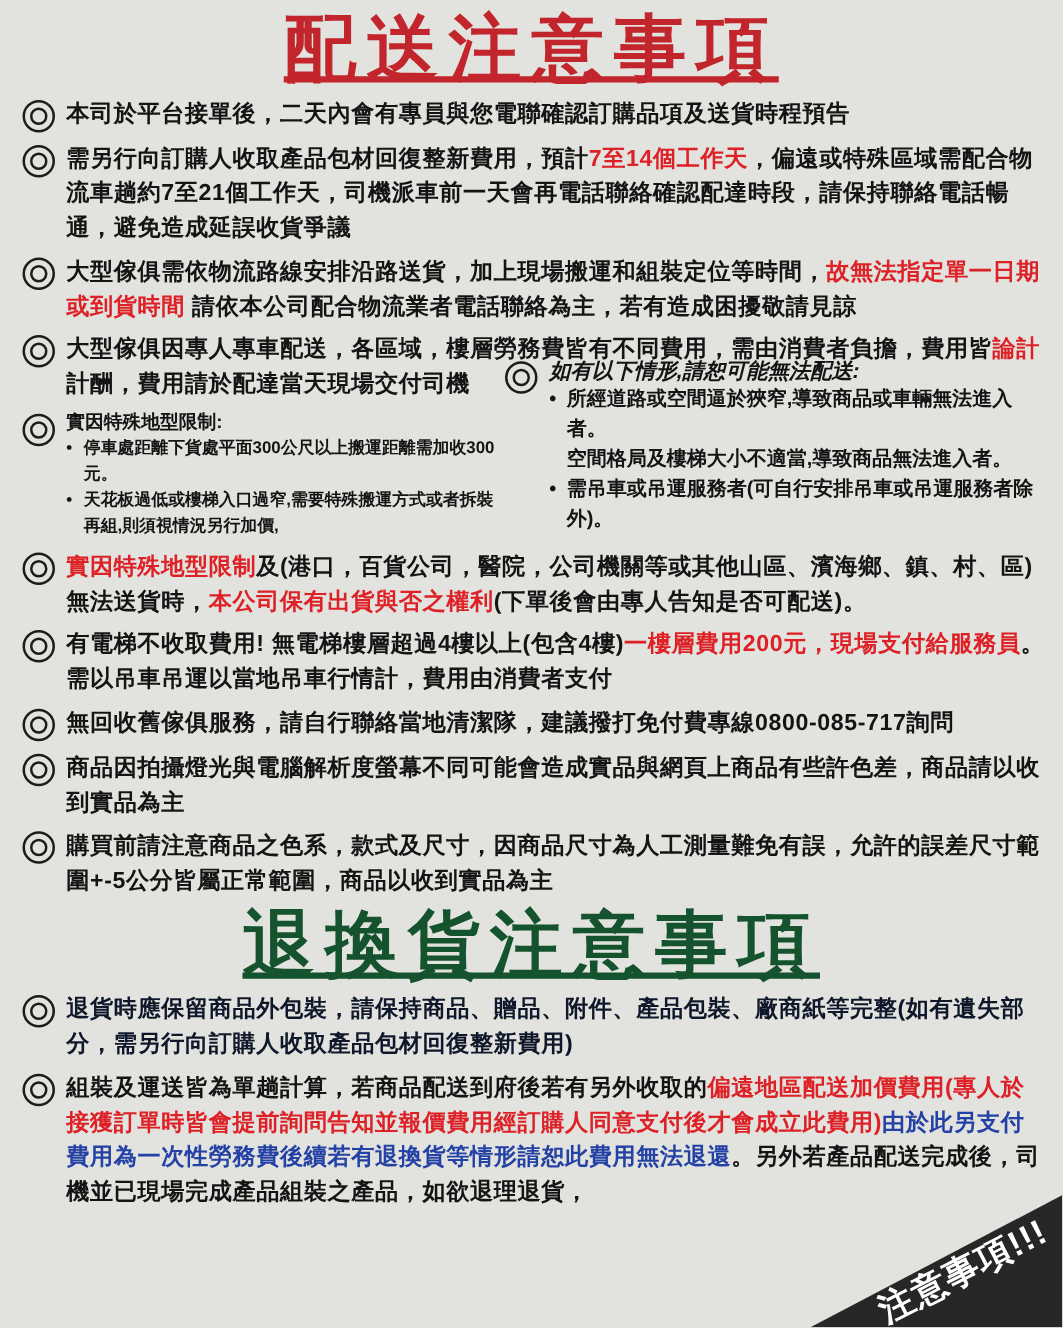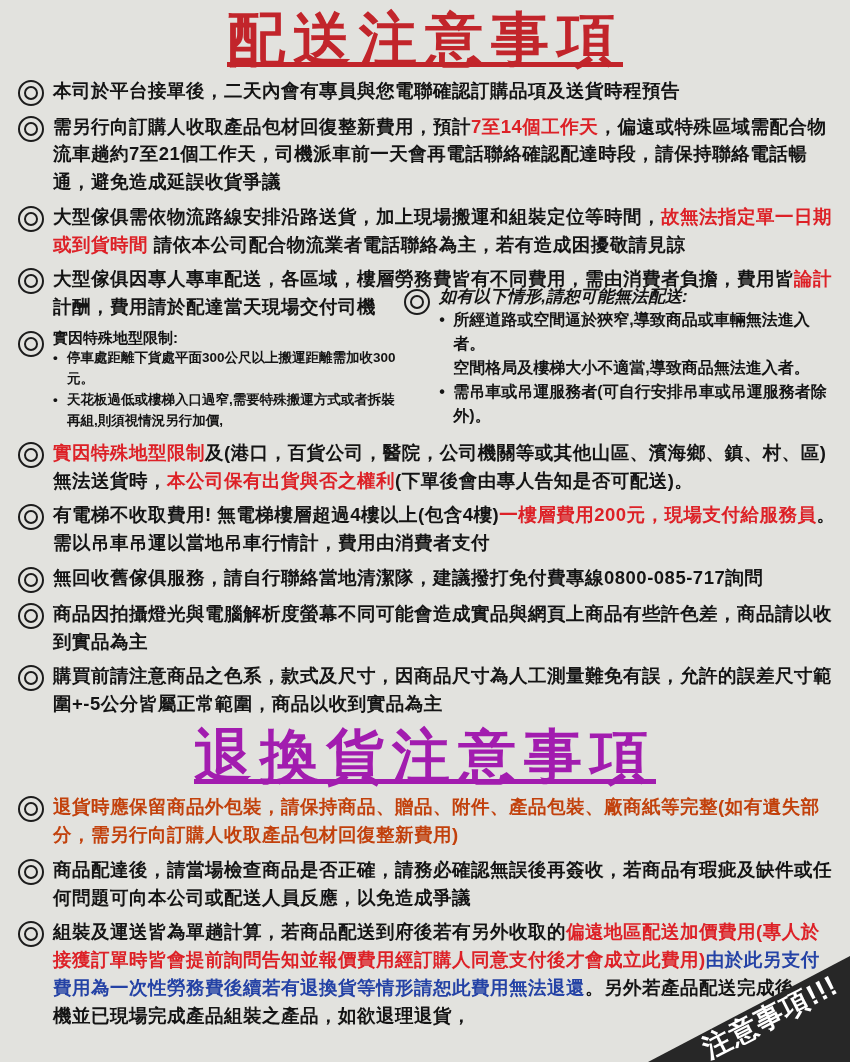--- a/index.html
+++ b/index.html
@@ -123,29 +123,25 @@
       <div class="item">
         <span class="bullet"></span>
         <div class="itext"><span style="color: rgb(20, 20, 20);">商品因拍攝燈光與電腦解析度螢幕不同可能會造成實品與網頁上商品有些許色差，商品請以收到實品為主</span></div>
       </div>
       <div class="item">
         <span class="bullet"></span>
         <div class="itext"><span style="color: rgb(20, 20, 20);">購買前請注意商品之色系，款式及尺寸，因商品尺寸為人工測量難免有誤，允許的誤差尺寸範圍+-5公分皆屬正常範圍，商品以收到實品為主</span></div>
       </div>
     </div>
 
-  <h1 class="sec-title" style="color: #a21caf;">退換貨注意事項</h1>
+  <h1 class="sec-title" style="color: #14532d;">退換貨注意事項</h1>
   <div class="items">
       <div class="item">
         <span class="bullet"></span>
-        <div class="itext"><span style="color: #c2410c;">退貨時應保留商品外包裝，請保持商品、贈品、附件、產品包裝、廠商紙等完整(如有遺失部分，需另行向訂購人收取產品包材回復整新費用)</span></div>
-      </div>
-      <div class="item">
-        <span class="bullet"></span>
-        <div class="itext"><span style="color: rgb(20, 20, 20);">商品配達後，請當場檢查商品是否正確，請務必確認無誤後再簽收，若商品有瑕疵及缺件或任何問題可向本公司或配送人員反應，以免造成爭議</span></div>
+        <div class="itext"><span style="color: #0f172a;">退貨時應保留商品外包裝，請保持商品、贈品、附件、產品包裝、廠商紙等完整(如有遺失部分，需另行向訂購人收取產品包材回復整新費用)</span></div>
       </div>
       <div class="item">
         <span class="bullet"></span>
         <div class="itext"><span style="color: rgb(20, 20, 20);">組裝及運送皆為單趟計算，若商品配送到府後若有另外收取的</span><span style="color: rgb(221, 33, 39);">偏遠地區配送加價費用(專人於接獲訂單時皆會提前詢問告知並報價費用經訂購人同意支付後才會成立此費用)</span><span style="color: rgb(36, 66, 165);">由於此另支付費用為一次性勞務費後續若有退換貨等情形請恕此費用無法退還</span><span style="color: rgb(20, 20, 20);">。另外若產品配送完成後，司機並已現場完成產品組裝之產品，如欲退理退貨，</span></div>
       </div>
     </div>
 
 </div>
 
 <div class="corner" style="background: rgb(39, 39, 39);">

